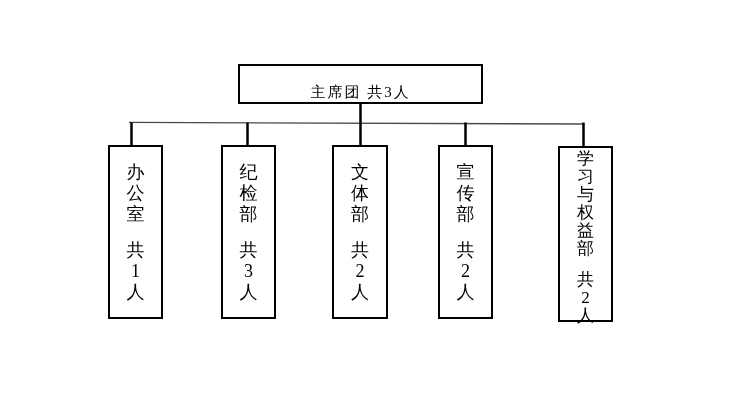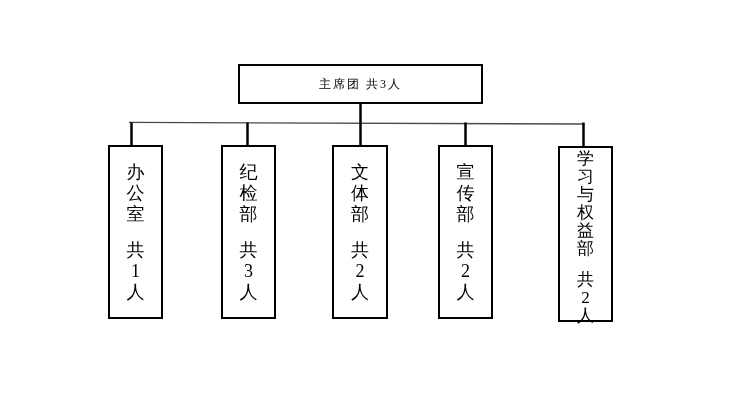--- a/index.html
+++ b/index.html
@@ -28,23 +28,23 @@
     box-sizing: border-box;
     background: #ffffff;
     border: 2px solid #000000;
   }
   .root-node {
     left: 238px;
     top: 64px;
     width: 245px;
     height: 40px;
     display: flex;
-    align-items: center;
+    align-items: flex-end;
     justify-content: center;
-    font-size: 12px;
+    font-size: 15px;
     letter-spacing: 2px;
     white-space: nowrap;
   }
   .dept {
     top: 145px;
     width: 55px;
     height: 174px;
     font-size: 18px;
   }
   .dept-1 { left: 108px; }

